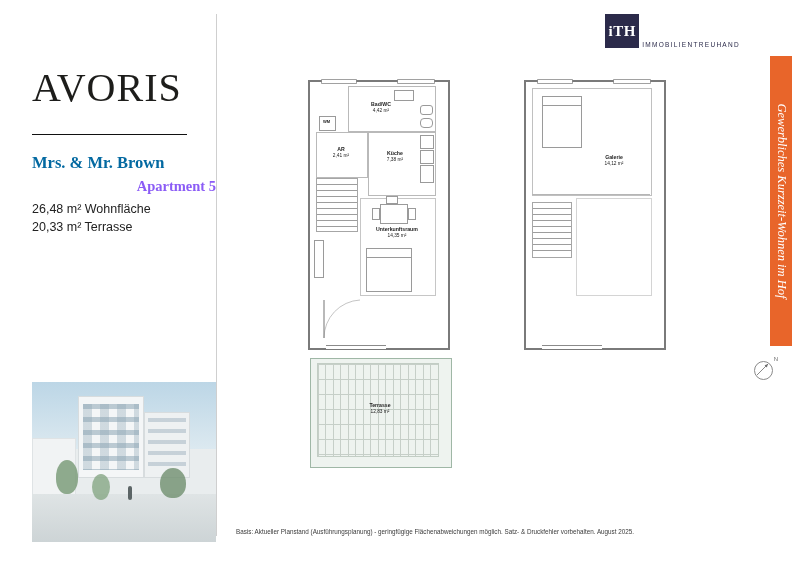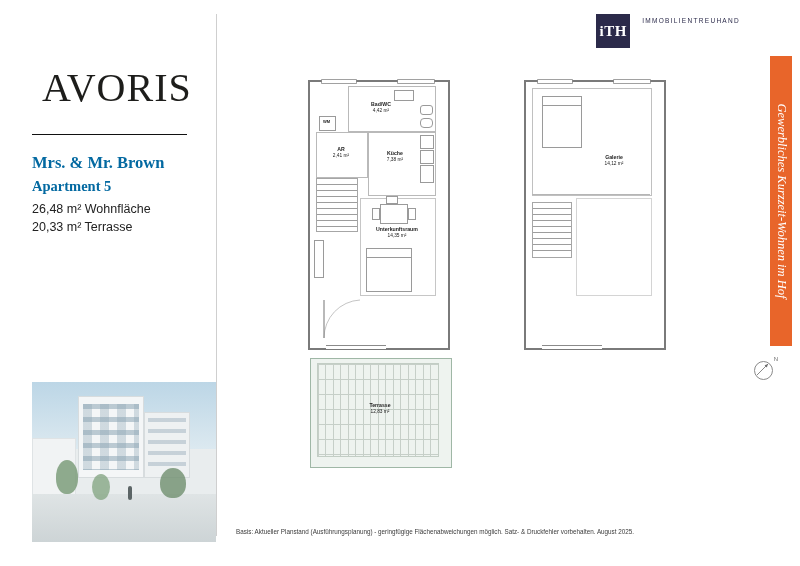--- a/index.html
+++ b/index.html
@@ -29,21 +29,21 @@
     top: 30px;
     width: 186px;
     height: 506px;
   }
   .brand {
     font-family: "Liberation Serif", serif;
     font-size: 40px;
     letter-spacing: 1px;
     color: #1d1d1b;
     margin-top: 38px;
-    margin-left: 12px;
+    margin-left: 2px;
     line-height: 1;
     white-space: nowrap;
   }
   .brand-mark {
     display: inline-block;
   }
   .rule {
     width: 155px;
     height: 1px;
     background: #111;
@@ -59,21 +59,22 @@
   .client-addr {
     font-size: 12.5px;
     color: #222;
     margin: 0 0 22px 2px;
   }
   .apt-title {
     font-family: "Liberation Serif", serif;
     font-weight: bold;
     font-size: 14.5px;
     margin: 0 0 7px 2px;
-    color: #0369a1;
+    color: #8b5cf6;
+    text-align: right;
   }
   .apt-sub {
     font-family: "Liberation Serif", serif;
     font-weight: bold;
     font-size: 14.5px;
     margin: 0 0 30px 2px;
     color: #111;
   }
   .area-line {
     font-size: 12.5px;
@@ -119,22 +120,22 @@
   .photo .tree2 { position:absolute; left:128px; top:86px; width:26px; height:30px; background:#6f8f6e; border-radius:50% 50% 45% 45%; opacity:.8; }
   .photo .tree3 { position:absolute; left:60px; top:92px; width:18px; height:26px; background:#86a684; border-radius:50%; opacity:.8; }
   .photo .person { position:absolute; left:96px; top:104px; width:4px; height:14px; background:#5c6566; border-radius:2px; }
 
   
   .logo {
     position: absolute;
     right: 60px;
     top: 14px;
     display: flex;
-    align-items: flex-start;
-    gap: 12px;
+    align-items: flex-end;
+    gap: 3px;
   }
   .logo-mark {
     width: 34px; height: 34px;
     background: #2b2a4a;
     color: #fff;
     font-family: "Liberation Serif", serif;
     font-size: 15px;
     font-weight: bold;
     display: flex; align-items: center; justify-content: center;
     letter-spacing: .5px;

